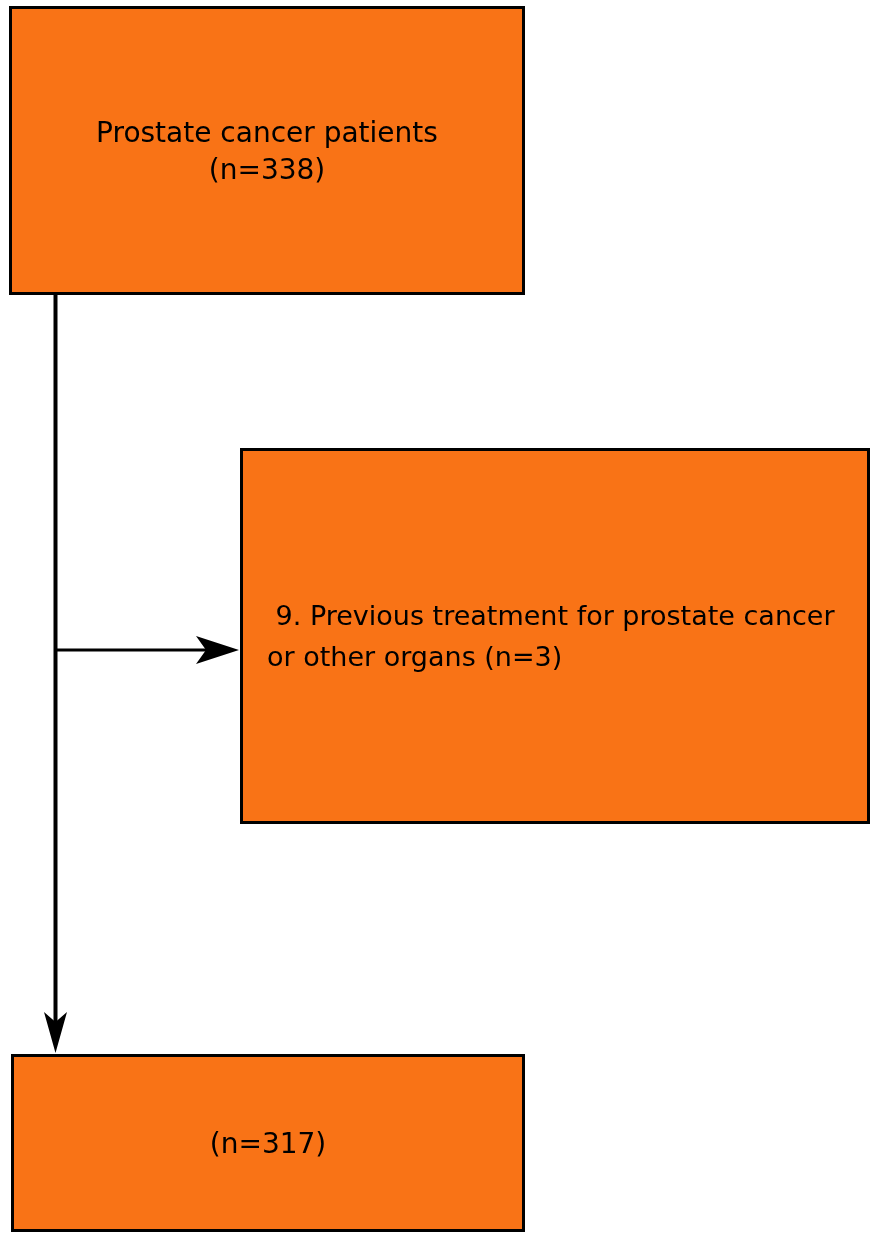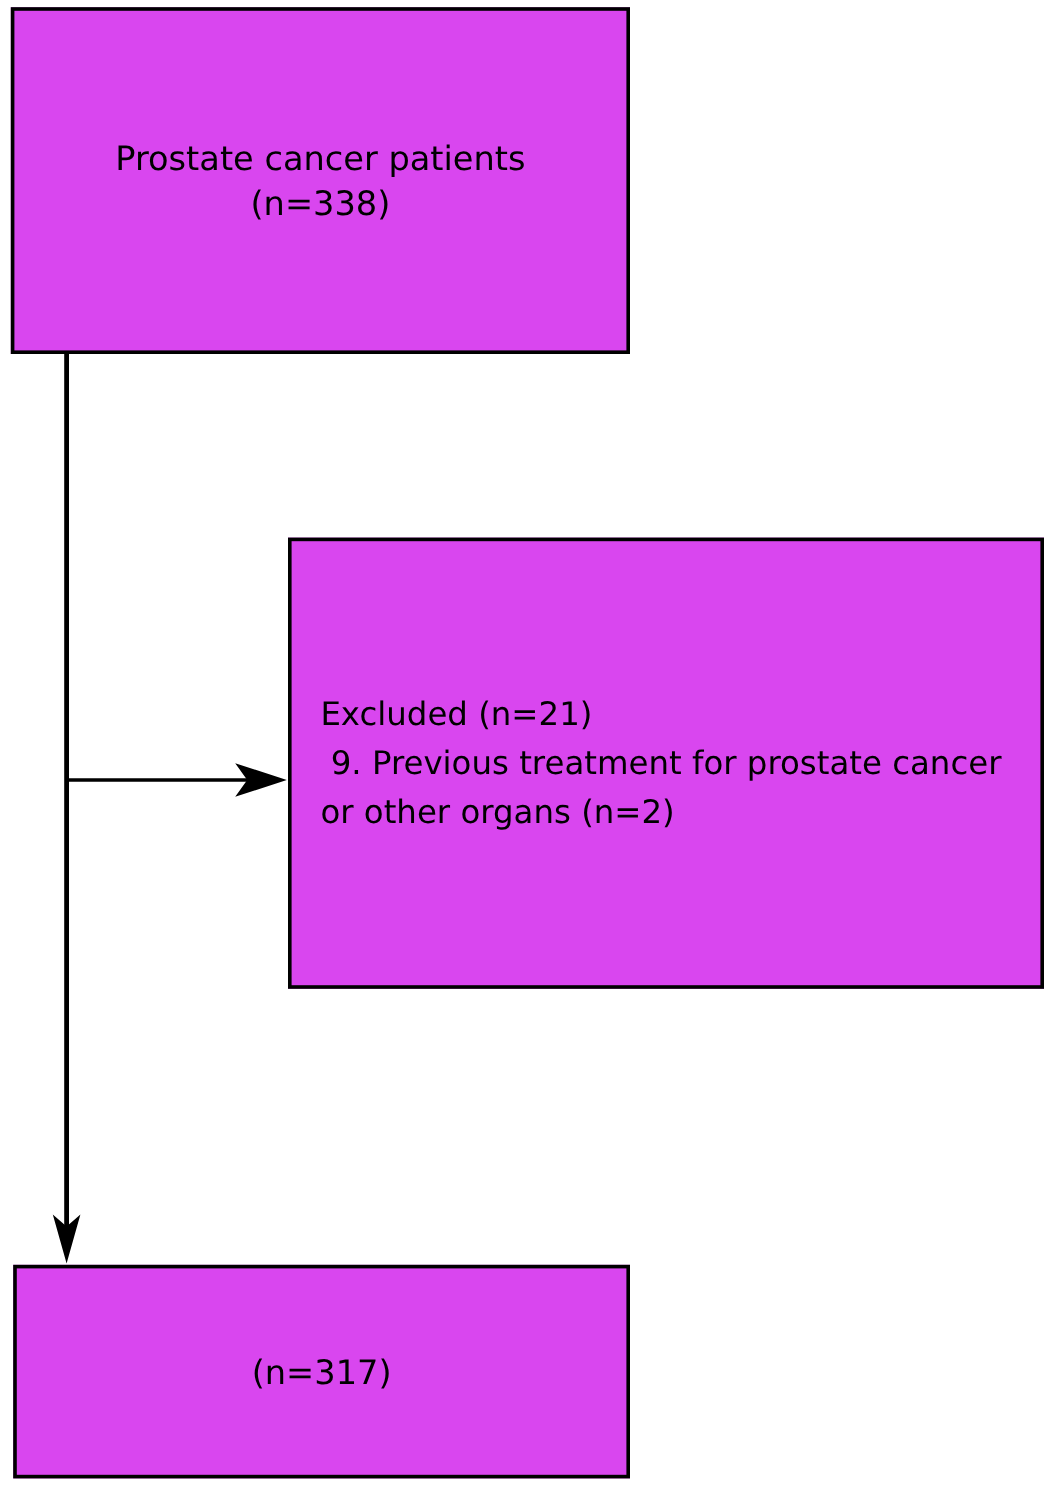--- a/index.html
+++ b/index.html
@@ -16,21 +16,21 @@
     position: relative;
     width: 886px;
     height: 1248px;
     background: #ffffff;
     overflow: hidden;
   }
   .flow-box {
     position: absolute;
     box-sizing: border-box;
     border: 3px solid #000000;
-    background: #d946ef;
+    background: #f97316;
     display: flex;
     flex-direction: column;
     justify-content: center;
   }
   #box-enrolled {
     left: 9px;
     top: 6px;
     width: 516px;
     height: 289px;
     align-items: center;
@@ -89,22 +89,21 @@
 
     <polygon points="239,650 196,636 206,650 196,664" fill="#000000"></polygon>
   </svg>
 
   <div class="flow-box" id="box-enrolled">
     <div class="box-line">Prostate cancer patients</div>
     <div class="box-line">(n=338)</div>
   </div>
 
   <div class="flow-box" id="box-excluded">
-    <div class="excl-line">Excluded (n=21)</div>
     <div class="excl-line"> 9. Previous treatment for prostate cancer</div>
-    <div class="excl-line">or other organs (n=2)</div>
+    <div class="excl-line">or other organs (n=3)</div>
   </div>
 
   <div class="flow-box" id="box-final">
     <div class="box-line">(n=317)</div>
   </div>
 
 </div>
 
 </body></html>

